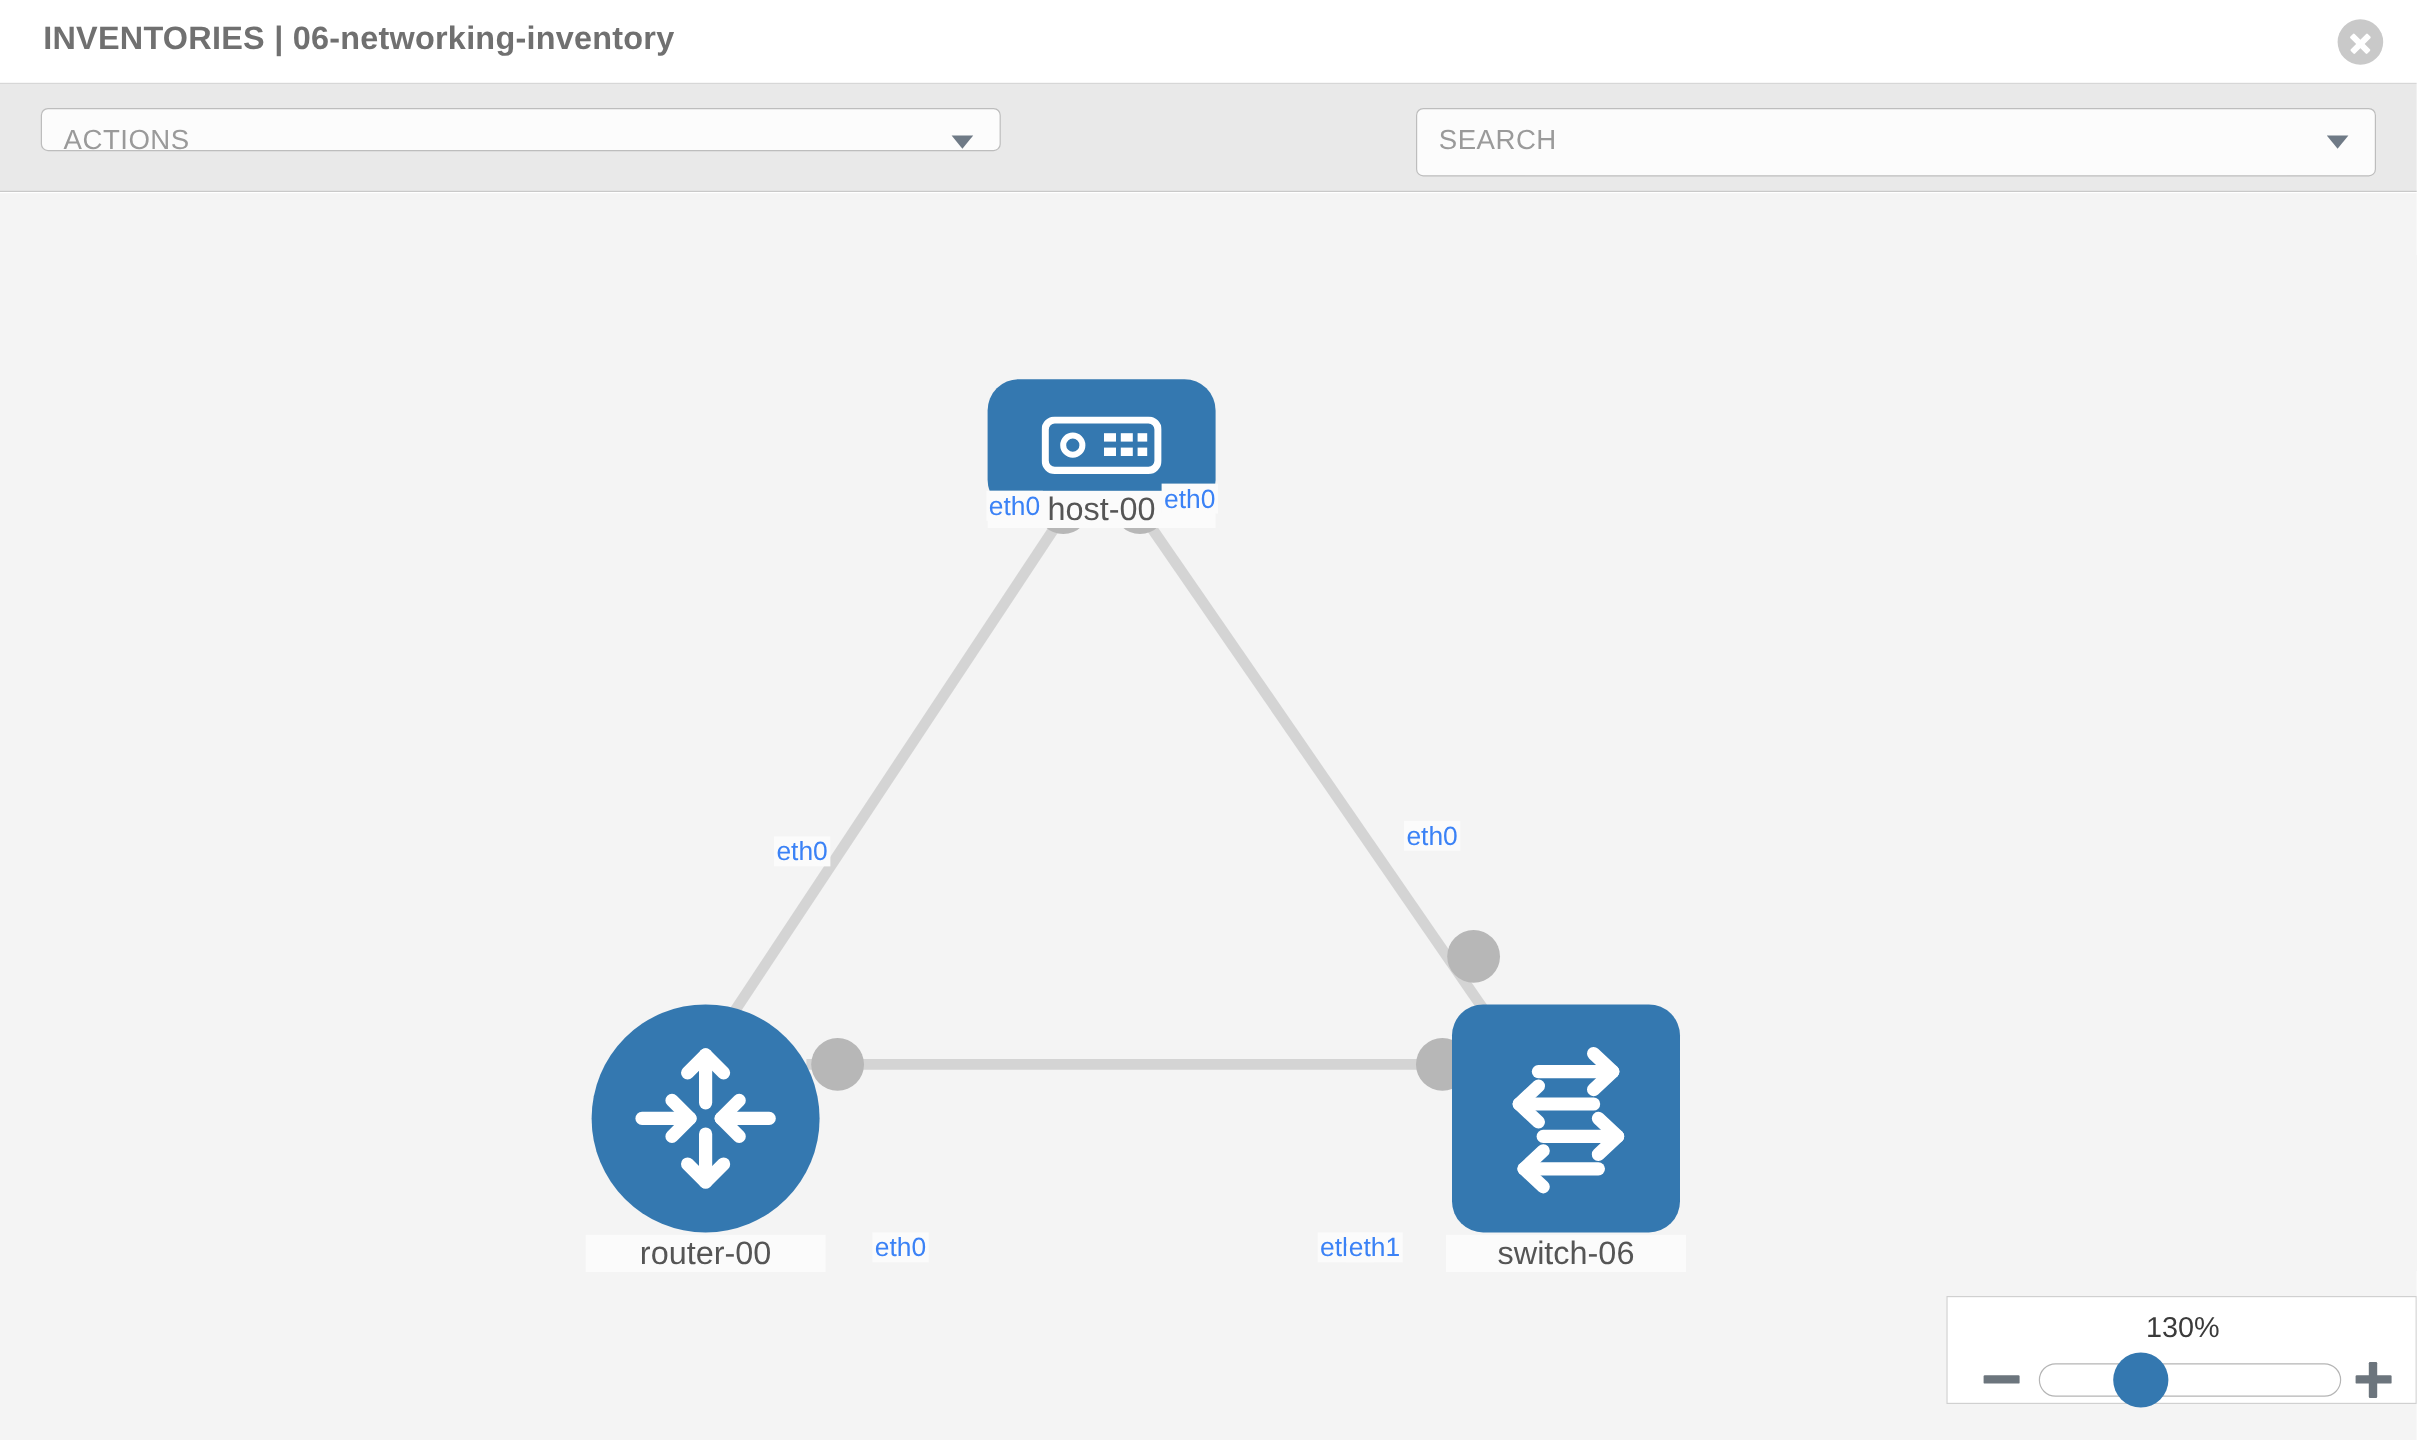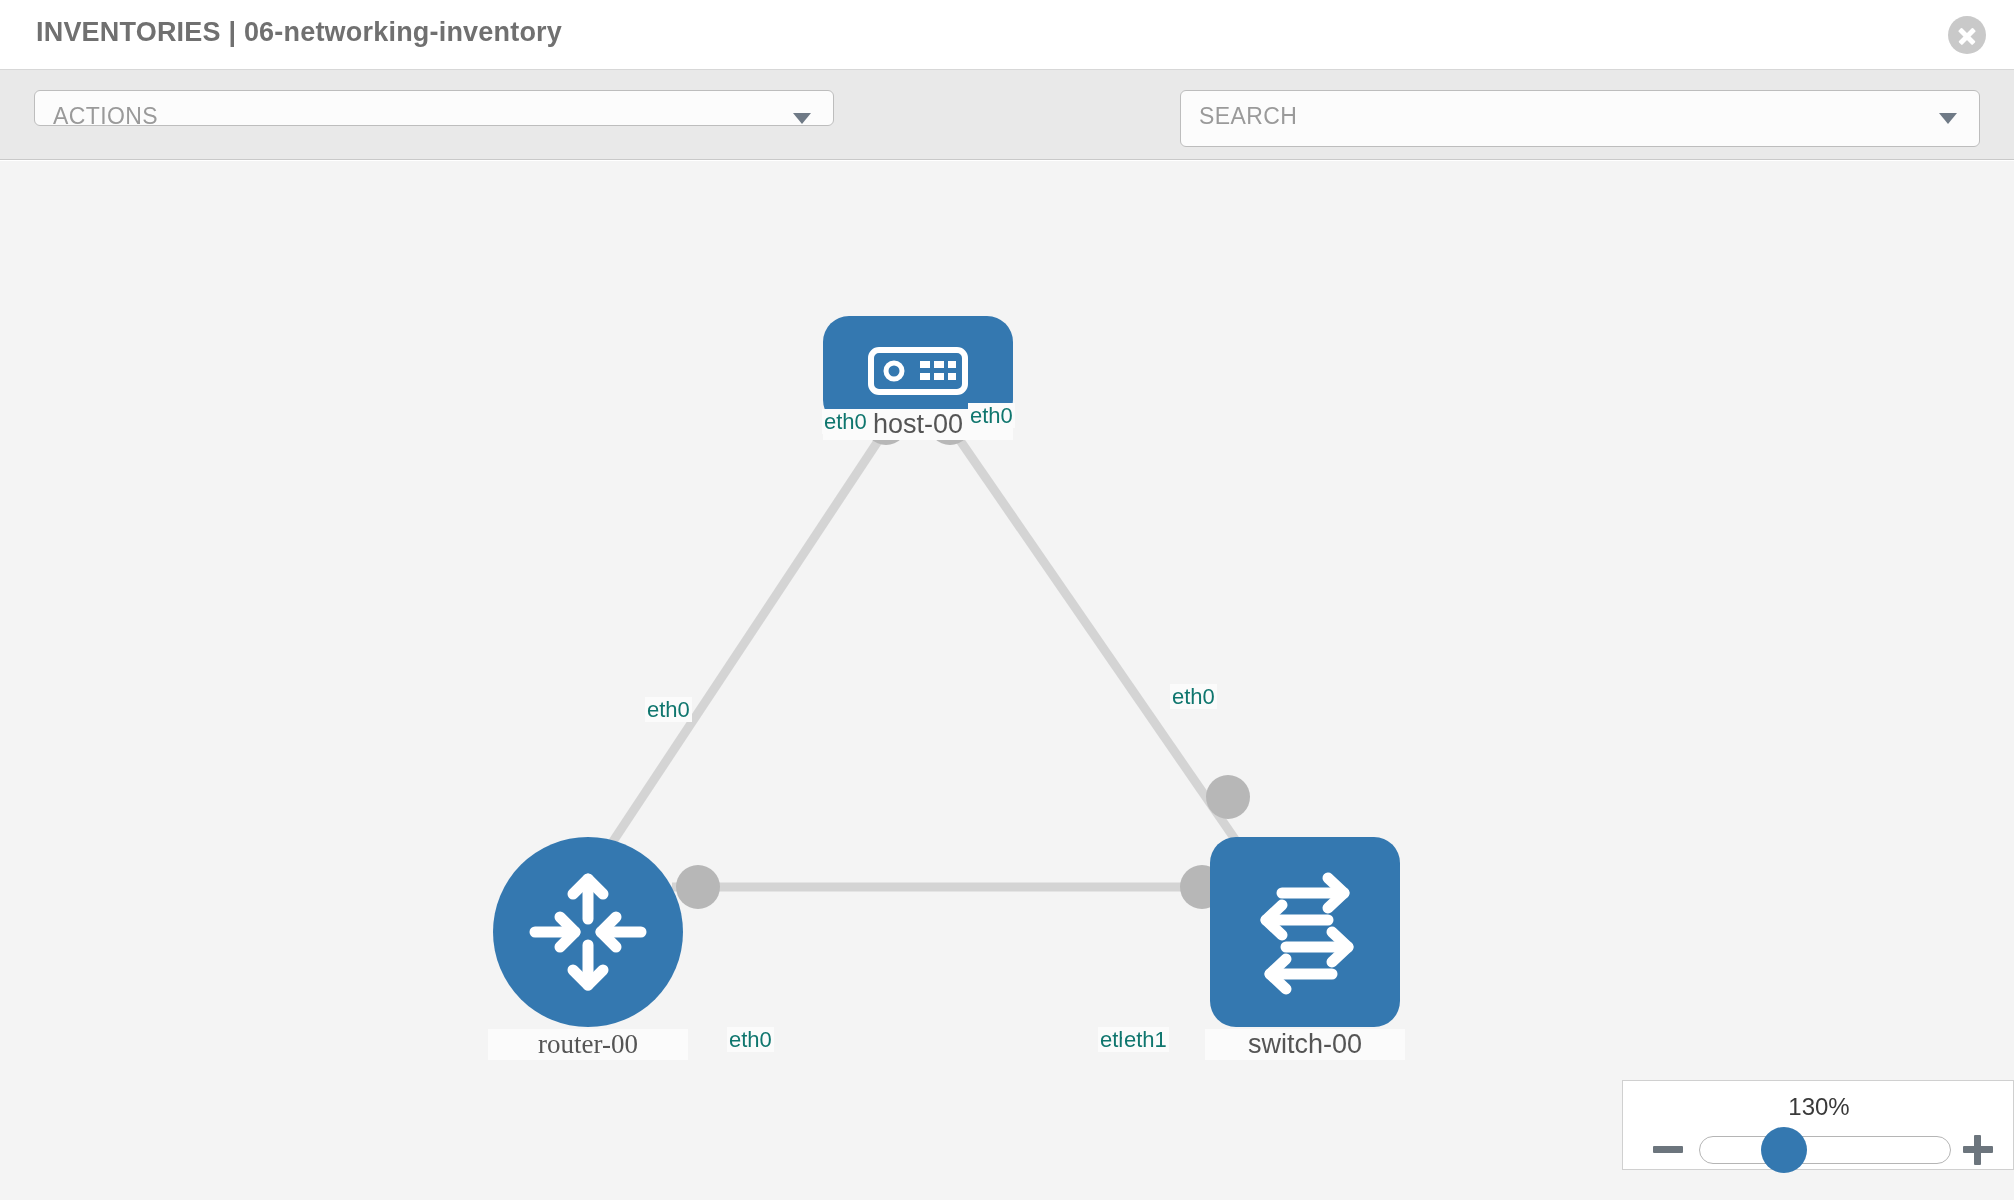--- a/index.html
+++ b/index.html
@@ -157,40 +157,40 @@
   }
 
   
   #node-host { left: 823px; top: 155px; width: 228px; height: 110px; }
   #node-host .shape { width: 190px; height: 110px; border-radius: 26px; }
   #node-host .node-label { left: 0px; top: 93px; width: 190px; }
 
   
   #node-router { left: 493px; top: 676px; width: 190px; height: 190px; }
   #node-router .shape { width: 190px; height: 190px; border-radius: 50%; }
-  #node-router .node-label { left: -5px; top: 192px; width: 200px; font-family: Liberation Serif, serif; }
+  #node-router .node-label { left: -5px; top: 192px; width: 200px; }
 
   
   #node-switch { left: 1210px; top: 676px; width: 190px; height: 190px; }
   #node-switch .shape { width: 190px; height: 190px; border-radius: 26px; }
   #node-switch .node-label { left: -5px; top: 192px; width: 200px; }
 
   
   .knob {
     position: absolute;
     width: 44px; height: 44px;
     border-radius: 50%;
     background: #b7b7b7;
   }
 
   
   .iface-label {
     position: absolute;
     font-size: 22px;
-    color: #0f766e;
+    color: #3b82f6;
     background: #fbfbfb;
     white-space: nowrap;
     padding: 0 2px;
     line-height: 1.15;
   }
 
   
   .zoom-panel {
     position: absolute;
     left: 1622px; top: 1080px;
@@ -348,21 +348,21 @@
             <path d="M42 38 L26 53 L42 68"></path>
 
             <path d="M46 80 H108"></path>
             <path d="M92 65 L108 80 L92 95"></path>
 
             <path d="M92 107 H30"></path>
             <path d="M46 92 L30 107 L46 122"></path>
           </g>
         </svg>
       </div>
-      <div class="node-label">switch-00</div>
+      <div class="node-label">switch-06</div>
     </div>
 
     <div class="iface-label" style="left:822px; top:248px;">eth0</div>
 
     <div class="iface-label" style="left:968px; top:242px;">eth0</div>
 
     <div class="iface-label" style="left:645px; top:536px;">eth0</div>
 
     <div class="iface-label" style="left:1170px; top:523px;">eth0</div>
 

